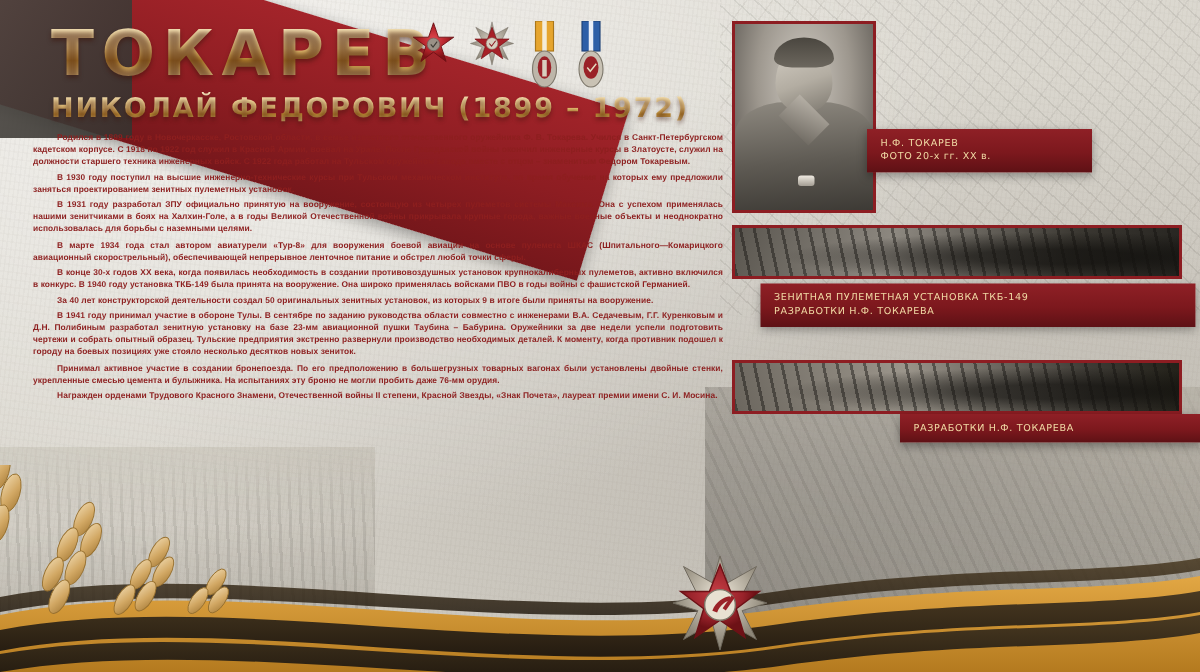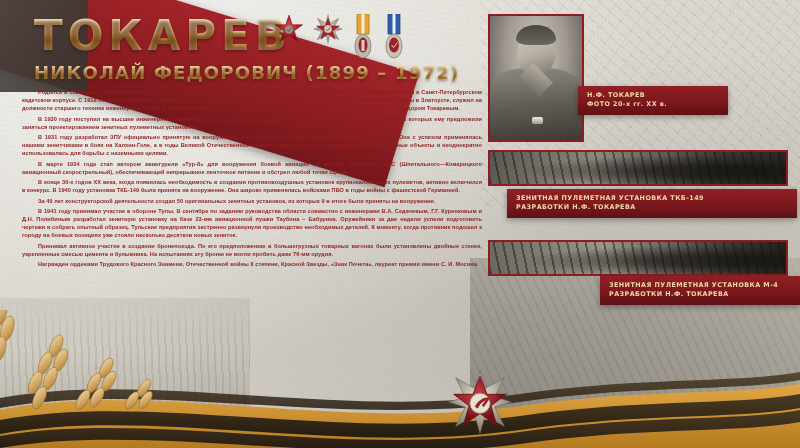--- a/index.html
+++ b/index.html
@@ -131,21 +131,21 @@
     background:
       repeating-linear-gradient(78deg, rgba(20,18,15,.45) 0 2px, rgba(0,0,0,0) 2px 9px),
       radial-gradient(ellipse at 72% 60%, rgba(10,9,7,.6) 0 18%, rgba(0,0,0,0) 60%);}
 
   
   .caption{
     position:absolute;z-index:8;
     background:linear-gradient(180deg,#8f2026 0%,#7c181d 55%,#5e1115 100%);
     color:#f0d9a4;
     font-family:"DejaVu Sans", sans-serif;
-    font-weight:bold;font-size:6.4px;line-height:9.4px;letter-spacing:.45px;
+    font-weight:normal;font-size:6.4px;line-height:9.4px;letter-spacing:.45px;
     padding:5px 9px;box-sizing:border-box;
     box-shadow:0 2px 6px rgba(0,0,0,.35);
   }
   .caption .l{display:block;white-space:nowrap;}
   .cap-portrait{left:578px;top:86px;width:150px;}
   .cap-gun1{left:488px;top:189px;width:290px;margin-left:19px;}
   .cap-gun2{left:600px;top:276px;width:200px;}
 
   
   .ribbon{
@@ -261,21 +261,20 @@
     <span class="l">Н.Ф. ТОКАРЕВ</span>
     <span class="l">ФОТО 20-х гг. XX в.</span>
   </div>
 
   <div class="caption cap-gun1">
     <span class="l">ЗЕНИТНАЯ ПУЛЕМЕТНАЯ УСТАНОВКА ТКБ-149</span>
     <span class="l">РАЗРАБОТКИ Н.Ф. ТОКАРЕВА</span>
   </div>
 
   <div class="caption cap-gun2">
-    <span class="l">ЗЕНИТНАЯ ПУЛЕМЕТНАЯ УСТАНОВКА М-4</span>
     <span class="l">РАЗРАБОТКИ Н.Ф. ТОКАРЕВА</span>
   </div>
 
   <div class="ribbon">
     <svg width="800" height="86" viewBox="0 0 800 86" preserveAspectRatio="none">
       <defs>
         <linearGradient id="gA" x1="0" y1="0" x2="0" y2="1">
           <stop offset="0%" stop-color="#e2a744"></stop>
             <stop offset="100%" stop-color="#b47a1f"></stop>
         </linearGradient>

